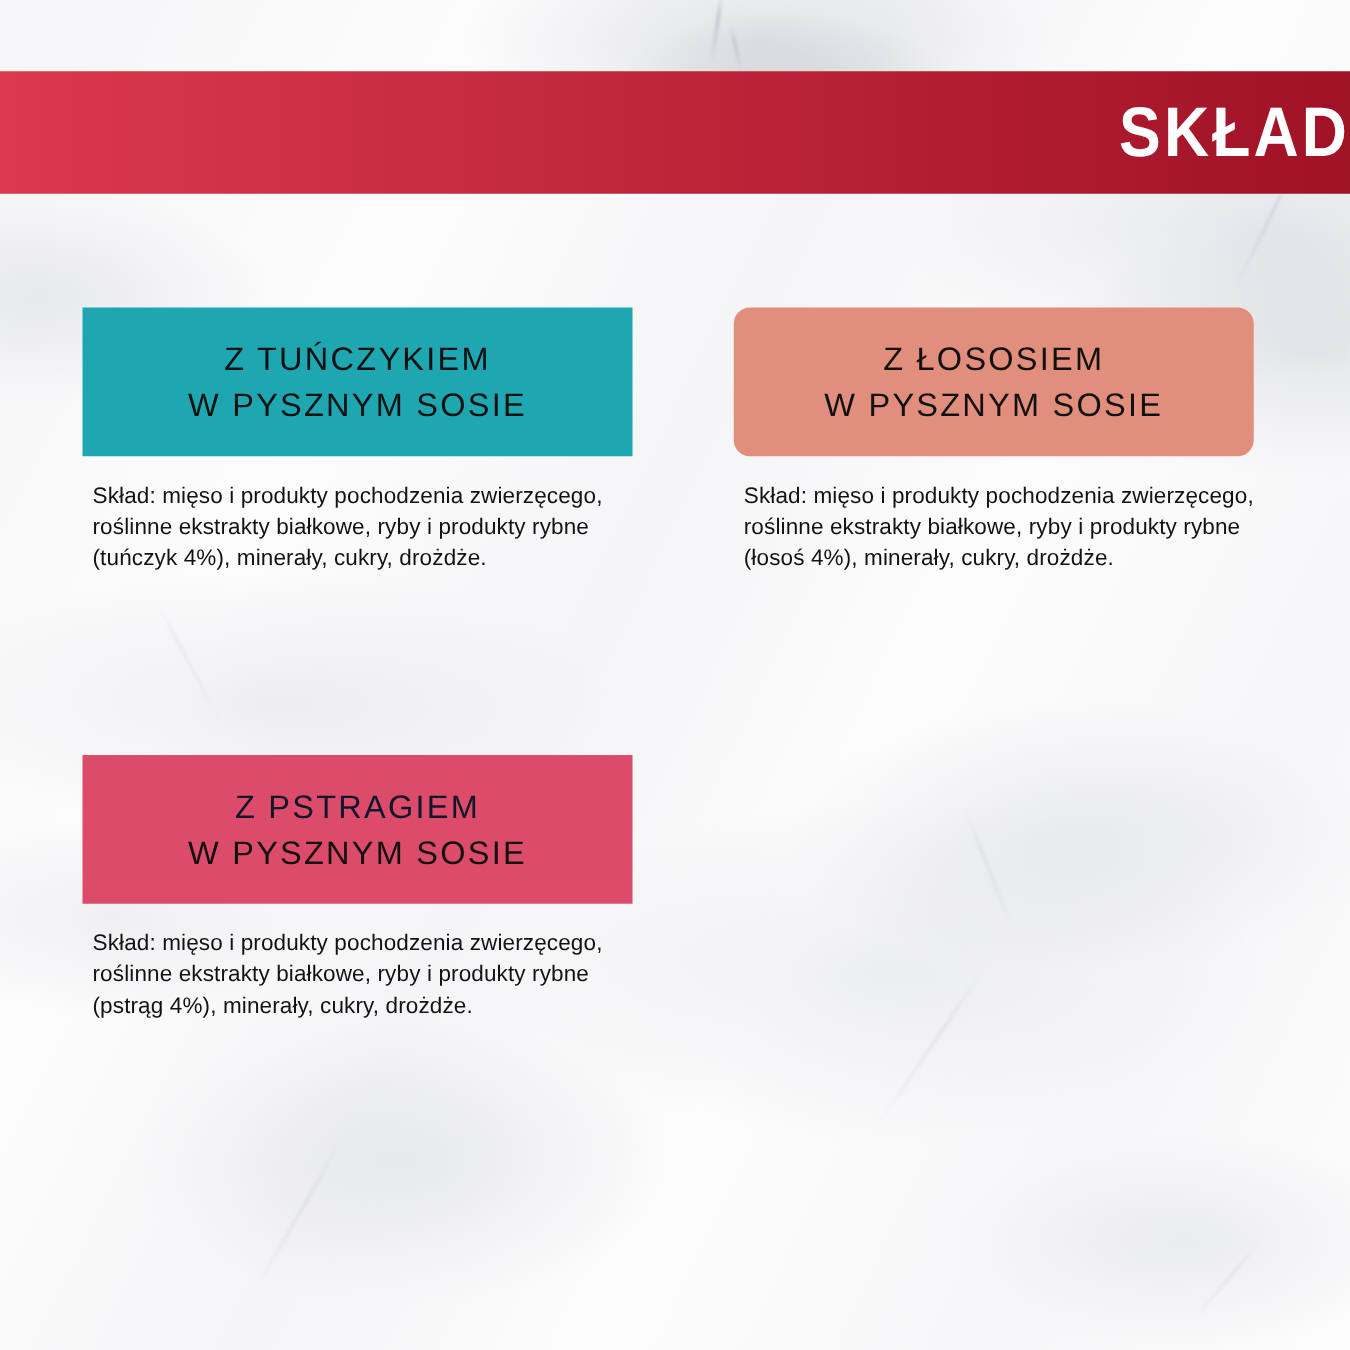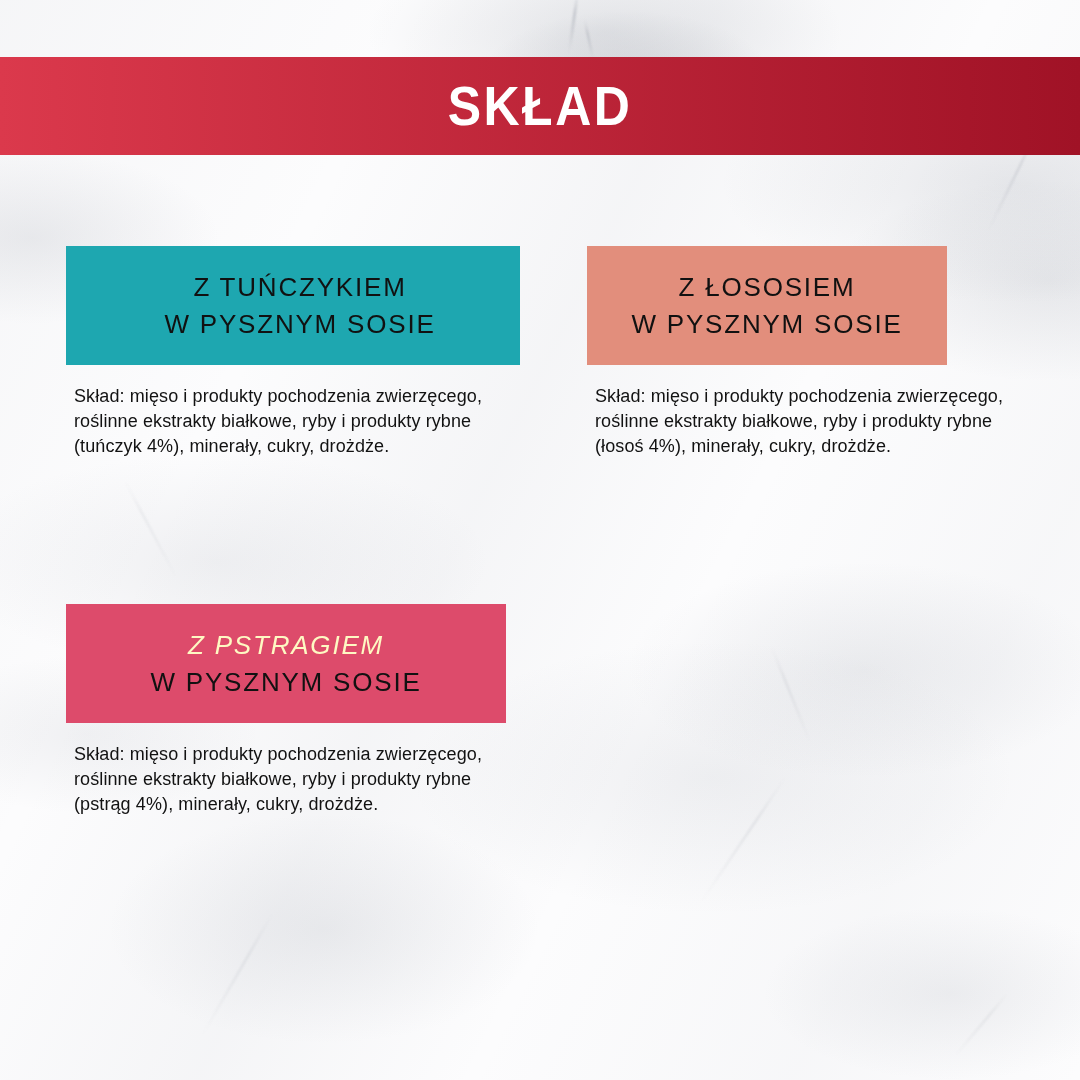--- a/index.html
+++ b/index.html
@@ -106,26 +106,26 @@
     color: #121212;
     font-family: "Liberation Sans", sans-serif;
     font-size: 18px;
     font-weight: 400;
     line-height: 1.38;
     letter-spacing: 0.1px;
   }
 
   
   #block-tuna            { left: 66px;  top: 246px; width: 440px; }
-  #block-tuna .block-head{ width: 440px; height: 119px; padding-left: 14px; }
+  #block-tuna .block-head{ width: 440px; height: 119px; }
   #block-tuna .block-body{ width: 430px; padding: 19px 0 0 8px; }
 
   
   #block-salmon             { left: 587px; top: 246px; width: 440px; }
-  #block-salmon .block-head { width: 360px; height: 119px; }
+  #block-salmon .block-head { width: 416px; height: 119px; border-radius: 13px; }
   #block-salmon .block-body { width: 450px; padding: 19px 0 0 8px; }
 
   
   #block-trout             { left: 66px;  top: 604px; width: 440px; }
   #block-trout .block-head { width: 440px; height: 119px; }
   #block-trout .block-body { width: 430px; padding: 19px 0 0 8px; }
 </style>
 </head>
 <body>
 
@@ -134,21 +134,21 @@
   <div class="marble"></div>
   <div class="vein v1"></div>
   <div class="vein v2"></div>
   <div class="vein v3"></div>
   <div class="vein v4"></div>
   <div class="vein v5"></div>
   <div class="vein v6"></div>
   <div class="vein v7"></div>
   <div class="vein v8"></div>
 
-  <div class="banner" id="header-banner" style="background: linear-gradient(90deg, rgb(219, 57, 76) 0%, rgb(160, 18, 38) 100%);">
+  <div class="banner" id="header-banner" style="background: linear-gradient(90deg, rgb(219, 57, 76) 0%, rgb(160, 18, 38) 100%); justify-content: flex-end;">
     <div class="banner-title" style="color: rgb(255, 255, 255);">SKŁAD</div>
   </div>
 
   <div class="block" id="block-tuna">
     <div class="block-head" style="background: rgb(30, 167, 176);">
       <div class="head-line" style="color: rgb(17, 17, 17);">Z TUŃCZYKIEM</div>
       <div class="head-line" style="color: rgb(17, 17, 17);">W PYSZNYM SOSIE</div>
     </div>
     <div class="block-body">Skład: mięso i produkty pochodzenia zwierzęcego, roślinne ekstrakty białkowe, ryby i produkty rybne (tuńczyk 4%), minerały, cukry, drożdże.</div>
   </div>
@@ -156,19 +156,19 @@
   <div class="block" id="block-salmon">
     <div class="block-head" style="background: rgb(226, 142, 124);">
       <div class="head-line" style="color: rgb(17, 17, 17);">Z ŁOSOSIEM</div>
       <div class="head-line" style="color: rgb(17, 17, 17);">W PYSZNYM SOSIE</div>
     </div>
     <div class="block-body">Skład: mięso i produkty pochodzenia zwierzęcego, roślinne ekstrakty białkowe, ryby i produkty rybne (łosoś 4%), minerały, cukry, drożdże.</div>
   </div>
 
   <div class="block" id="block-trout">
     <div class="block-head" style="background: rgb(221, 75, 107);">
-      <div class="head-line" style="color: #fef9c3; font-style: italic;">Z PSTRAGIEM</div>
+      <div class="head-line" style="color: #0f172a;">Z PSTRAGIEM</div>
       <div class="head-line" style="color: rgb(17, 17, 17);">W PYSZNYM SOSIE</div>
     </div>
     <div class="block-body">Skład: mięso i produkty pochodzenia zwierzęcego, roślinne ekstrakty białkowe, ryby i produkty rybne (pstrąg 4%), minerały, cukry, drożdże.</div>
   </div>
 
 </div>
 
 </body></html>

